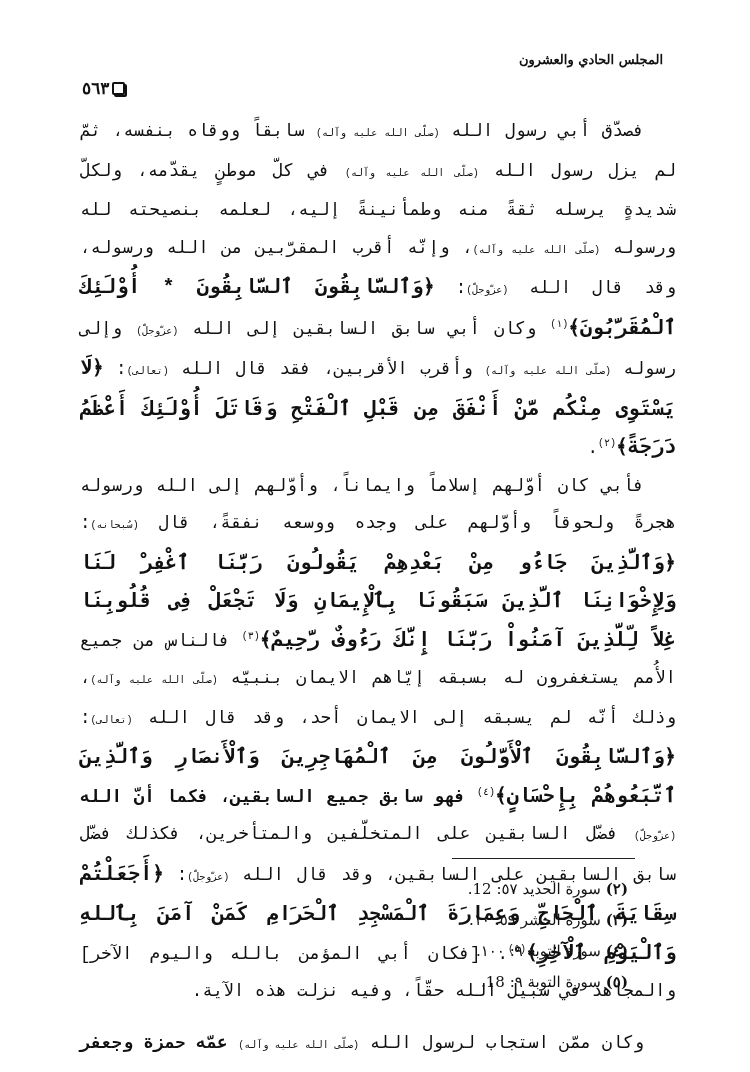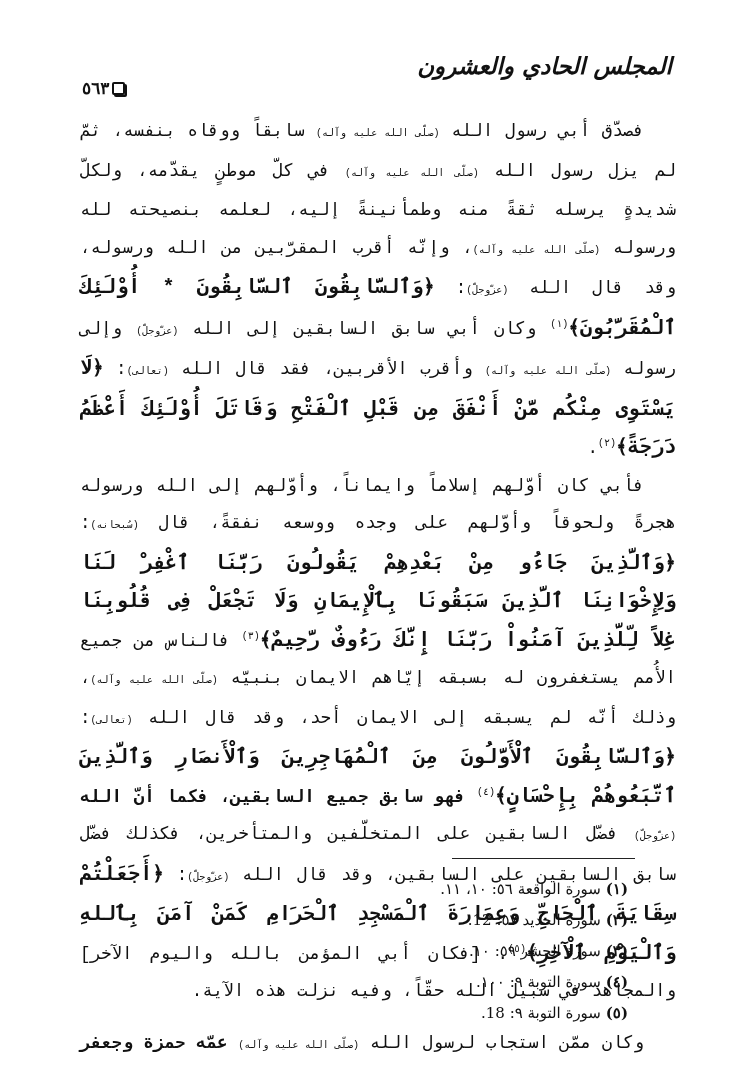--- a/index.html
+++ b/index.html
@@ -24,26 +24,25 @@
     .header {
       position: absolute;
       top: 52px;
       left: 82px;
       right: 75px;
       height: 30px;
       direction: rtl;
     }
     .header-title {
       position: absolute;
-      right: 3px;
+      right: 12px;
       top: 0;
-      font-size: 23px;
+      font-size: 13px;
       font-weight: bold;
       white-space: nowrap;
-      font-style: italic;
     }
     .header-pagenum {
       position: absolute;
       left: 0;
       top: 0;
       font-size: 17px;
       font-weight: bold;
       white-space: nowrap;
       direction: ltr;
       display: flex;
@@ -130,20 +129,19 @@
 
     <p class="para indent"><span>فأبي كان أوّلهم إسلاماً وايماناً، وأوّلهم إلى الله ورسوله هجرةً ولحوقاً وأوّلهم على وجده ووسعه نفقةً، قال</span> <span class="honorific">(سُبحانه)</span><span>:</span> <span class="verse">﴿وَٱلَّذِينَ جَاءُو مِنْ بَعْدِهِمْ يَقُولُونَ رَبَّنَا ٱغْفِرْ لَنَا وَلِإِخْوَانِنَا ٱلَّذِينَ سَبَقُونَا بِٱلْإِيمَانِ وَلَا تَجْعَلْ فِى قُلُوبِنَا غِلاً لِّلَّذِينَ آمَنُواْ رَبَّنَا إِنَّكَ رَءُوفٌ رَّحِيمٌ﴾</span><span class="fnref">(٣)</span> <span>فالناس من جميع الأُمم يستغفرون له بسبقه إيّاهم الايمان بنبيّه</span> <span class="honorific">(صلّى الله عليه وآله)</span><span>، وذلك أنّه لم يسبقه إلى الايمان أحد، وقد قال الله</span> <span class="honorific">(تعالى)</span><span>:</span> <span class="verse">﴿وَٱلسَّابِقُونَ ٱلْأَوَّلُونَ مِنَ ٱلْمُهَاجِرِينَ وَٱلْأَنصَارِ وَٱلَّذِينَ ٱتَّبَعُوهُمْ بِإِحْسَانٍ﴾</span><span class="fnref">(٤)</span> <span class="bold">فهو سابق جميع السابقين، فكما أنّ الله</span> <span class="honorific">(عزّوجلّ)</span> <span>فضّل السابقين على المتخلّفين والمتأخرين، فكذلك فضّل سابق السابقين على السابقين، وقد قال الله</span> <span class="honorific">(عزّوجلّ)</span><span>:</span> <span class="verse">﴿أَجَعَلْتُمْ سِقَايَةَ ٱلْحَاجِّ وَعِمَارَةَ ٱلْمَسْجِدِ ٱلْحَرَامِ كَمَنْ آمَنَ بِٱللهِ وَٱلْيَوْمِ ٱلْآخِرِ﴾</span><span class="fnref">(٥)</span><span>. [فكان أبي المؤمن بالله واليوم الآخر] والمجاهد في سبيل الله حقّاً، وفيه نزلت هذه الآية.</span></p>
 
     <p class="para indent gap-top"><span>وكان ممّن استجاب لرسول الله</span> <span class="honorific">(صلّى الله عليه وآله)</span> <span class="bold">عمّه حمزة وجعفر ابن عمّه، فقتلا شهيدين</span> <span class="honorific">(رضي الله عنهما)</span> <span>في قتلى كثيرة معهما من إسلاما رسول الله</span> <span class="honorific">(صلّى الله عليه وآله)</span><span>،</span></p>
 
   </div>
 
   <div class="rule"></div>
 
   <ul class="footnotes">
-    <li><span class="fn-num">(١)</span> <span>سورة الواقعة ٥٦: ١٠، ١١.</span></li>
     <li><span class="fn-num">(٢)</span> <span>سورة الحديد ٥٧: 12.</span></li>
     <li><span class="fn-num">(٣)</span> <span>سورة الحشر ٥٩: ١٠.</span></li>
     <li><span class="fn-num">(٤)</span> <span>سورة التوبة ٩: ١٠٠.</span></li>
     <li><span class="fn-num">(٥)</span> <span>سورة التوبة ٩: 18.</span></li>
   </ul>
 
 </div>
 
 </body></html>

